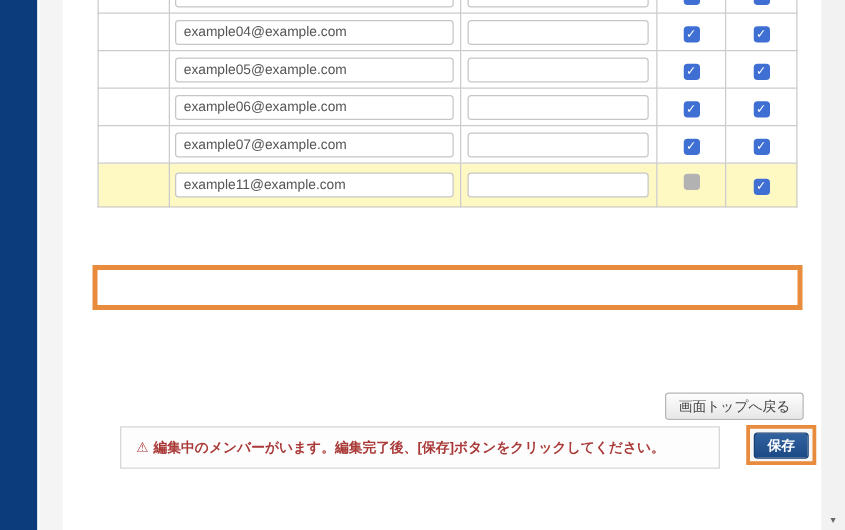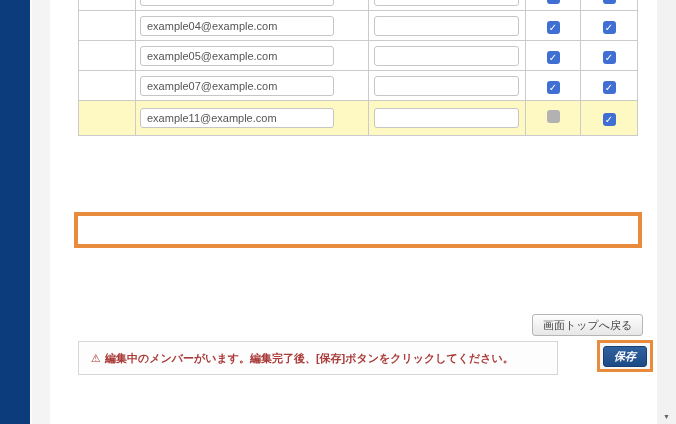--- a/index.html
+++ b/index.html
@@ -12,44 +12,44 @@
   .scrolltrack{position:absolute;right:0;top:0;width:19px;height:424px;background:#f2f2f2;}
   .scroll-arrow{position:absolute;bottom:4px;left:50%;transform:translateX(-50%);font-size:7px;color:#666;cursor:default;}
   .tablewrap{position:absolute;left:78px;top:-20px;}
   table{border-collapse:collapse;table-layout:fixed;width:559px;}
   td{border:1px solid #cbcbcb;padding:0;height:29px;vertical-align:middle;background:#fff;}
   tr.hl td{background:#fef9c3;height:34px;}
   .txt{
     height:20px;border:1px solid #c6c6c6;border-radius:3px;font-size:11px;color:#555;
     padding:0 6px;box-sizing:border-box;background:#fff;font-family:inherit;display:block;
   }
-  .email{width:194px;margin-left:4px;}
+  .email{width:223px;margin-left:4px;}
   .small{width:145px;margin-left:5px;}
   .cbcell{text-align:center;}
   .cb{
     display:inline-block;width:13px;height:13px;border-radius:3px;background:#406fd3;
     color:#fff;font-size:10px;line-height:13px;text-align:center;font-weight:bold;cursor:pointer;
   }
   .cb.dis{background:#b2b2b2;color:#b2b2b2;cursor:default;}
   .row-outline{position:absolute;left:74px;top:212px;width:568px;height:36px;border:4px solid #e88b3d;box-sizing:border-box;pointer-events:none;}
   .back-btn{
     position:absolute;left:532px;top:314px;height:22px;padding:0 10px;font-size:11px;color:#444;
     background:linear-gradient(#fdfdfd,#e7e7e7);border:1px solid #b5b5b5;border-radius:3px;
     font-family:inherit;cursor:pointer;
   }
-  .notice-bar{position:absolute;left:78px;top:341px;width:480px;height:34px;background:#fdfdfd;border:1px solid #d6d6d6;box-sizing:border-box;}
+  .notice-bar{position:absolute;left:96px;top:341px;width:480px;height:34px;background:#fdfdfd;border:1px solid #d6d6d6;box-sizing:border-box;}
   .notice-msg{position:absolute;left:12px;top:50%;transform:translateY(-50%);font-size:11px;font-weight:bold;color:#a93a38;white-space:nowrap;}
   .warn-icon{margin-right:4px;font-size:11px;color:#b03a36;}
   .save-wrap{
     position:absolute;left:597px;top:340px;width:56px;height:32px;border:3px solid #e88b3d;
     box-sizing:border-box;display:flex;align-items:center;justify-content:center;background:#f7f7f7;
   }
   .save-btn{
     font-size:11px;font-weight:bold;color:#fff;background:linear-gradient(#30619f,#1d4a85);
-    border:1px solid #173e73;border-radius:3px;padding:2px 10px;font-family:inherit;cursor:pointer;font-style:italic;
+    border:1px solid #173e73;border-radius:3px;padding:2px 10px;font-family:inherit;cursor:pointer;
   }
 </style>
 </head>
 <body>
 
 <div class="sidebar" style="background: rgb(13, 60, 124);"></div>
 <div class="gutter"></div>
 
 <div class="tablewrap">
   <table>
@@ -90,20 +90,31 @@
           </td>
           <td>
             <input class="txt small" value="" style="">
           </td>
           <td class="cbcell"><span class="cb">✓</span></td>
           <td class="cbcell"><span class="cb">✓</span></td>
         </tr>
         <tr>
           <td></td>
           <td>
+            <input class="txt email" value="example06@example.com" style="">
+          </td>
+          <td>
+            <input class="txt small" value="" style="">
+          </td>
+          <td class="cbcell"><span class="cb">✓</span></td>
+          <td class="cbcell"><span class="cb">✓</span></td>
+        </tr>
+        <tr>
+          <td></td>
+          <td>
             <input class="txt email" value="example07@example.com" style="">
           </td>
           <td>
             <input class="txt small" value="" style="">
           </td>
           <td class="cbcell"><span class="cb">✓</span></td>
           <td class="cbcell"><span class="cb">✓</span></td>
         </tr>
         <tr class="hl">
           <td></td>

